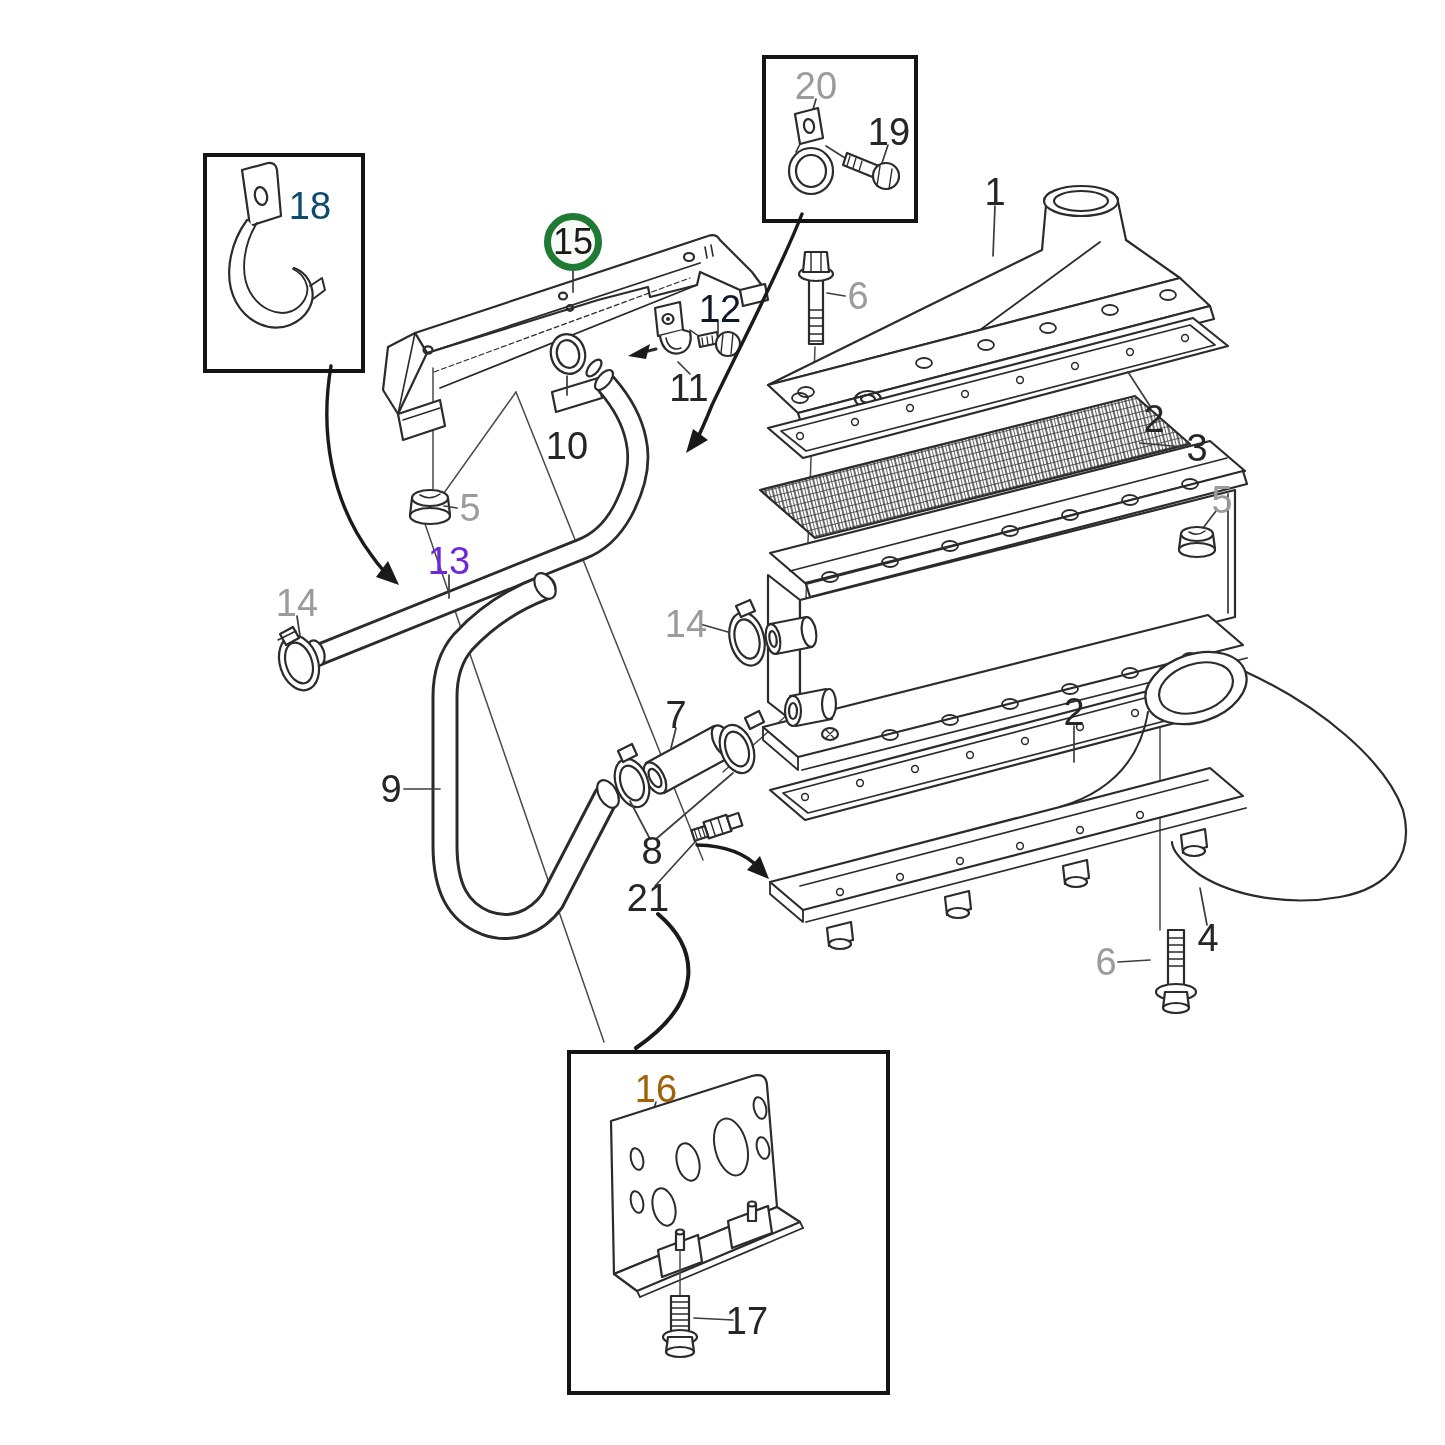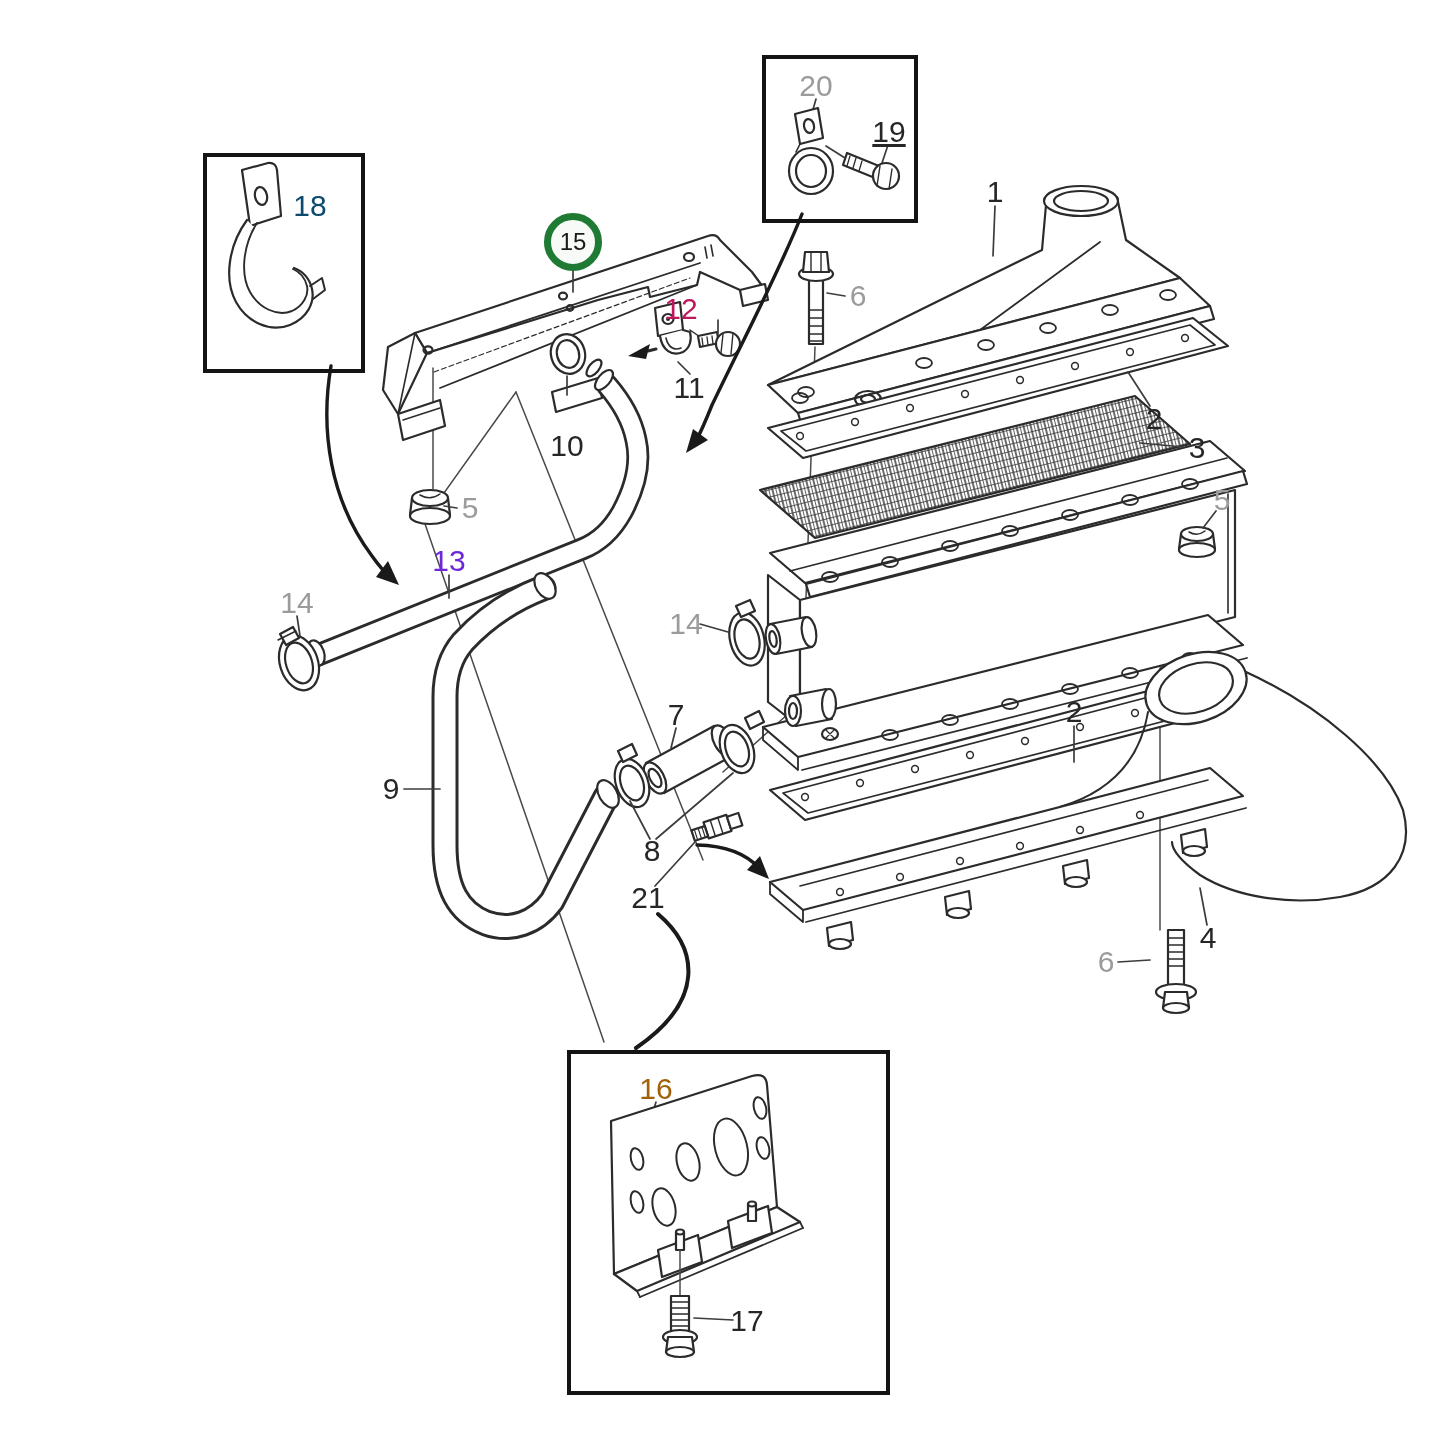--- a/index.html
+++ b/index.html
@@ -1,25 +1,25 @@
 <!DOCTYPE html>
 <html><head>
 <meta charset="utf-8">
 <style>
   html,body{margin:0;padding:0;background:#fff;}
   #stage{position:relative;width:1445px;height:1445px;background:#ffffff;overflow:hidden;
          font-family:"Liberation Sans", sans-serif;}
   #drawing{position:absolute;left:0;top:0;}
   #labels-layer{position:absolute;left:0;top:0;width:100%;height:100%;pointer-events:none;}
-  .part-label{position:absolute;transform:translate(-50%,-50%);font-size:30px;line-height:1;
+  .part-label{position:absolute;transform:translate(-50%,-50%);font-size:38px;line-height:1;
               letter-spacing:0px;font-weight:400;white-space:nowrap;}
   .inset-box{position:absolute;border:4px solid #141414;background:transparent;}
   #badge-15{position:absolute;width:44px;height:44px;border-radius:50%;
             display:flex;align-items:center;justify-content:center;
-            transform:translate(-50%,-50%);font-size:24px;font-weight:500;text-align:center;}
+            transform:translate(-50%,-50%);font-size:36px;font-weight:500;text-align:center;}
 </style>
 </head>
 <body>
 
 <div id="stage">
 
 <svg id="drawing" width="1445" height="1445" viewBox="0 0 1445 1445" fill="none" stroke="#2b2b2b" stroke-width="2.2" stroke-linejoin="round" stroke-linecap="round">
 
   <defs>
     <pattern id="hatch" width="7" height="7" patternUnits="userSpaceOnUse" patternTransform="rotate(-14)">
@@ -401,24 +401,24 @@
 <div class="inset-box" id="inset-1" style="left: 762px; top: 55px; width: 148px; height: 160px;"></div>
 <div class="inset-box" id="inset-2" style="left: 567px; top: 1050px; width: 315px; height: 337px;"></div>
 
 <div id="badge-15" style="left: 573px; top: 242px; border: 7px solid rgb(31, 122, 51); background: rgb(247, 250, 247); color: rgb(26, 26, 26);">
   <span>15</span>
 </div>
 
 <div id="labels-layer">
       <span class="part-label" style="left: 310px; top: 206px; color: #0c4a6e;">18</span>
       <span class="part-label" style="left: 816px; top: 86px; color: rgb(155, 155, 155);">20</span>
-      <span class="part-label" style="left: 889px; top: 132px; color: rgb(38, 38, 38); text-decoration: underline;">19</span>
+      <span class="part-label" style="left: 889px; top: 132px; color: rgb(38, 38, 38);">19</span>
       <span class="part-label" style="left: 995px; top: 192px; color: rgb(38, 38, 38);">1</span>
       <span class="part-label" style="left: 858px; top: 296px; color: rgb(155, 155, 155);">6</span>
-      <span class="part-label" style="left: 681px; top: 309px; color: #be185d;">12</span>
+      <span class="part-label" style="left: 720px; top: 309px; color: #0f172a;">12</span>
       <span class="part-label" style="left: 689px; top: 388px; color: rgb(38, 38, 38);">11</span>
       <span class="part-label" style="left: 567px; top: 408px; color: rgb(38, 38, 38); margin-top: 38px;">10</span>
       <span class="part-label" style="left: 1154px; top: 419px; color: rgb(38, 38, 38);">2</span>
       <span class="part-label" style="left: 1197px; top: 448px; color: rgb(38, 38, 38);">3</span>
       <span class="part-label" style="left: 470px; top: 508px; color: rgb(155, 155, 155);">5</span>
       <span class="part-label" style="left: 1222px; top: 500px; color: rgb(155, 155, 155);">5</span>
       <span class="part-label" style="left: 449px; top: 561px; color: #6d28d9;">13</span>
       <span class="part-label" style="left: 297px; top: 603px; color: rgb(155, 155, 155);">14</span>
       <span class="part-label" style="left: 686px; top: 624px; color: rgb(155, 155, 155);">14</span>
       <span class="part-label" style="left: 676px; top: 715px; color: rgb(38, 38, 38);">7</span>

